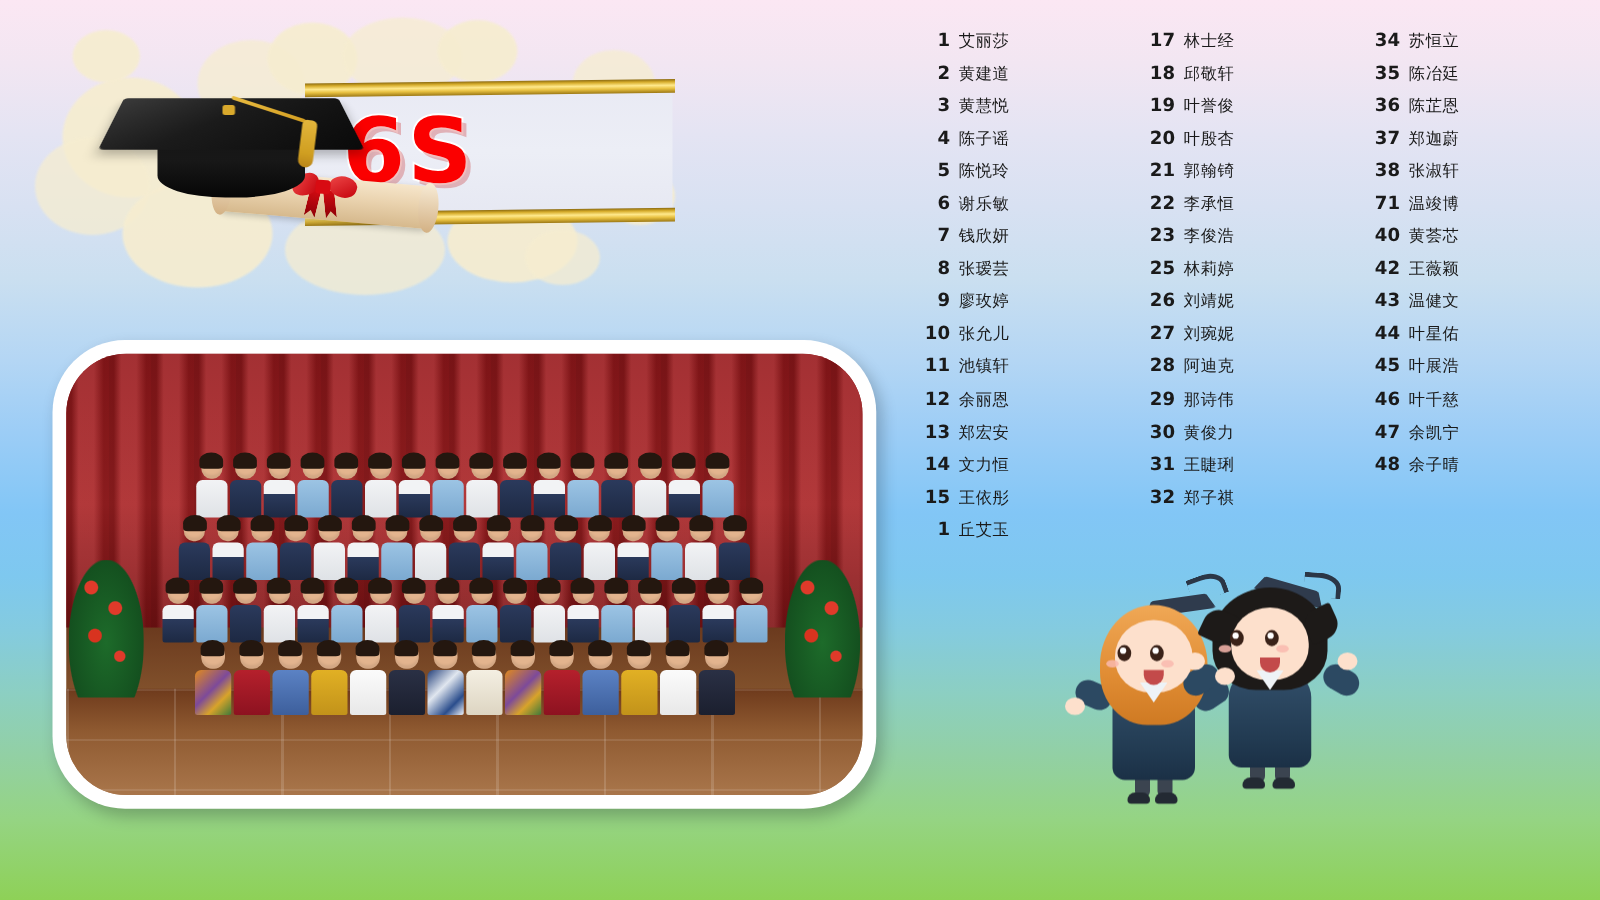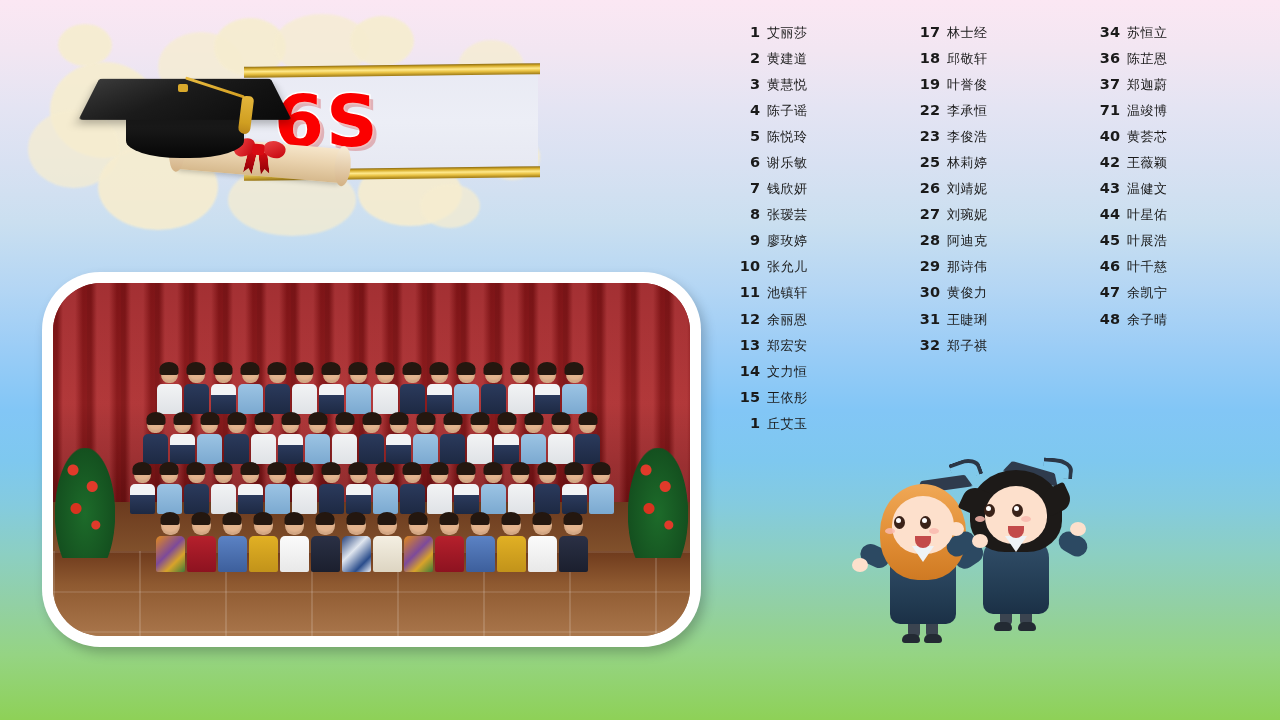--- a/index.html
+++ b/index.html
@@ -1000,20 +1000,28 @@
         </div>
         <div class="nameitem">
           <span class="num">18</span>
           <span class="nm">邱敬轩</span>
         </div>
         <div class="nameitem">
           <span class="num">19</span>
           <span class="nm">叶誉俊</span>
         </div>
         <div class="nameitem">
+          <span class="num">20</span>
+          <span class="nm">叶殷杏</span>
+        </div>
+        <div class="nameitem">
+          <span class="num">21</span>
+          <span class="nm">郭翰锜</span>
+        </div>
+        <div class="nameitem">
           <span class="num">22</span>
           <span class="nm">李承恒</span>
         </div>
         <div class="nameitem">
           <span class="num">23</span>
           <span class="nm">李俊浩</span>
         </div>
         <div class="nameitem">
           <span class="num">25</span>
           <span class="nm">林莉婷</span>
@@ -1046,26 +1054,34 @@
           <span class="num">32</span>
           <span class="nm">郑子祺</span>
         </div>
       </div>
       <div class="namecol">
         <div class="nameitem">
           <span class="num">34</span>
           <span class="nm">苏恒立</span>
         </div>
         <div class="nameitem">
+          <span class="num">35</span>
+          <span class="nm">陈冶廷</span>
+        </div>
+        <div class="nameitem">
           <span class="num">36</span>
           <span class="nm">陈芷恩</span>
         </div>
         <div class="nameitem">
           <span class="num">37</span>
           <span class="nm">郑迦蔚</span>
+        </div>
+        <div class="nameitem">
+          <span class="num">38</span>
+          <span class="nm">张淑轩</span>
         </div>
         <div class="nameitem">
           <span class="num">71</span>
           <span class="nm">温竣博</span>
         </div>
         <div class="nameitem">
           <span class="num">40</span>
           <span class="nm">黄荟芯</span>
         </div>
         <div class="nameitem">

